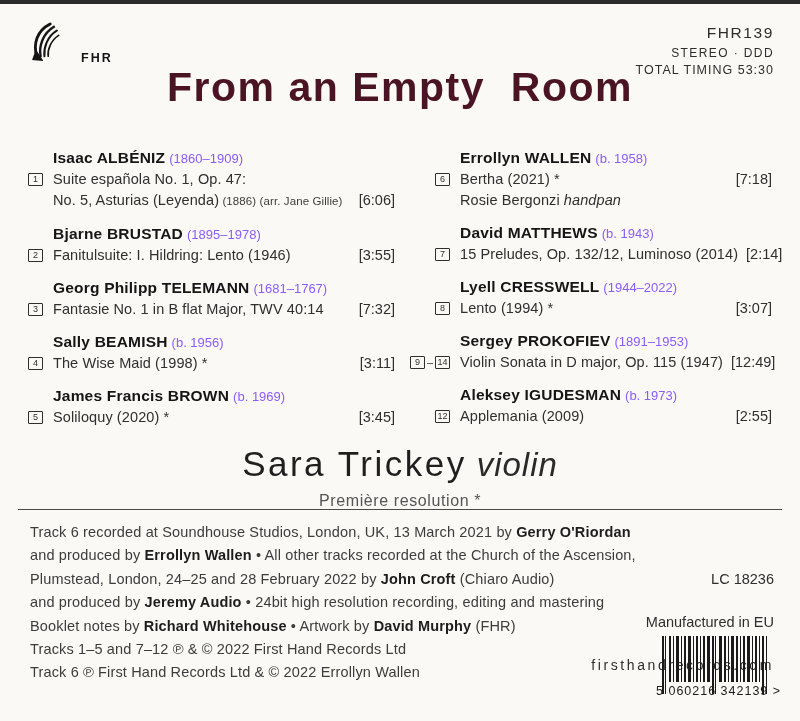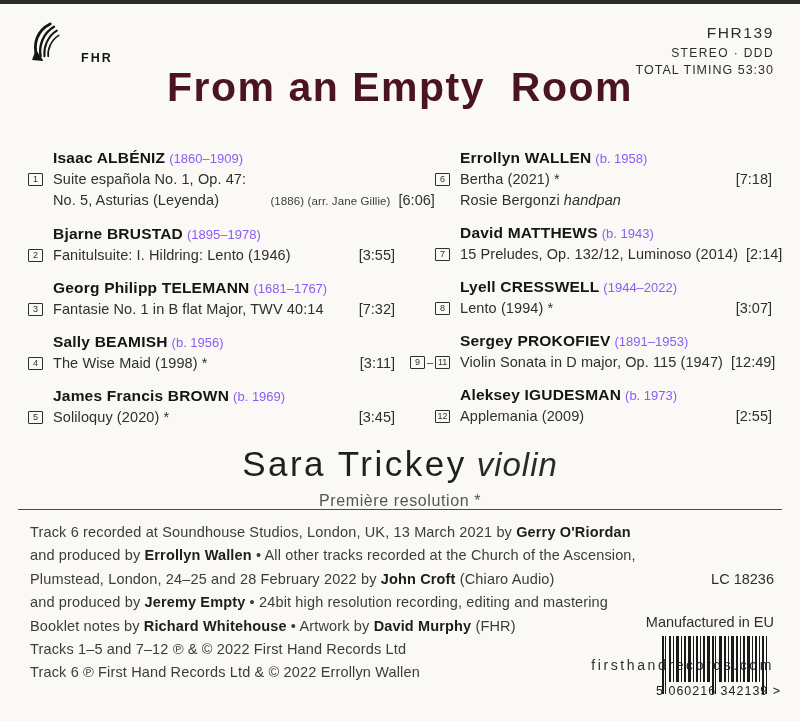--- a/index.html
+++ b/index.html
@@ -40,21 +40,21 @@
   .col.rightcol .numcell{width:50px;justify-content:flex-end;padding-right:10px;box-sizing:border-box;}
   .col.rightcol .numcell.range{justify-content:flex-start;}
   .numbox{
     display:inline-flex;align-items:center;justify-content:center;
     min-width:11px;height:11px;padding:0 1px;border:1px solid #2e2e2e;border-radius:1px;
     font-size:9px;color:#2e2e2e;line-height:11px;background:transparent;
   }
   .numdash{font-size:11px;color:#2e2e2e;margin:0 2px;}
   .ttitle{font-size:14.5px;color:#2f2f2f;letter-spacing:.1px;white-space:nowrap;}
   .ttitle i{font-style:italic;}
-  .tsmall{font-size:11.5px;color:#3d3d3d;padding-left:48px;}
+  .tsmall{font-size:11.5px;color:#3d3d3d;}
   .time{margin-left:auto;padding-left:8px;font-size:14.5px;color:#2f2f2f;white-space:nowrap;}
 
   
   #artist{position:absolute;top:444px;left:0;right:0;text-align:center;color:#1f1f1f;}
   #artist .aname{font-size:35px;letter-spacing:2.5px;font-weight:400;}
   #artist .arole{font-size:33px;font-style:italic;letter-spacing:1px;margin-left:10px;color:#2a2a2a;}
   #artist .anote{font-size:16px;color:#555;letter-spacing:.6px;margin-top:8px;}
 
   
   #divider{position:absolute;top:509px;left:18px;width:764px;height:1px;background:#4a4a4a;}
@@ -193,21 +193,21 @@
           <span class="ttitle">Lento (1994) *</span>
           <span class="time">[3:07]</span>
         </div>
       </div>
       <div class="entry">
         <div class="composer-line"><span class="cname">Sergey PROKOFIEV</span><span class="cdates">(1891–1953)</span></div>
         <div class="trow">
           <span class="numcell range">
             <span class="numbox">9</span>
             <span class="numdash">–</span>
-            <span class="numbox">11</span>
+            <span class="numbox">14</span>
           </span>
           <span class="ttitle">Violin Sonata in D major, Op. 115 (1947)</span>
           <span class="time">[12:49]</span>
         </div>
       </div>
       <div class="entry">
         <div class="composer-line"><span class="cname">Aleksey IGUDESMAN</span><span class="cdates">(b. 1973)</span></div>
         <div class="trow">
           <span class="numcell">
             <span class="numbox">12</span>
@@ -225,21 +225,21 @@
   </div>
   <div class="anote">Première resolution *</div>
 </div>
 
 <div id="divider"></div>
 
 <div id="credits">
     <div class="credit-line"><span>Track 6 recorded at Soundhouse Studios, London, UK, 13 March 2021 by </span><span class="b">Gerry O'Riordan</span></div>
     <div class="credit-line"><span>and produced by </span><span class="b">Errollyn Wallen</span><span> • All other tracks recorded at the Church of the Ascension,</span></div>
     <div class="credit-line"><span>Plumstead, London, 24–25 and 28 February 2022 by </span><span class="b">John Croft</span><span> (Chiaro Audio)</span></div>
-    <div class="credit-line"><span>and produced by </span><span class="b">Jeremy Empty</span><span> • 24bit high resolution recording, editing and mastering</span></div>
+    <div class="credit-line"><span>and produced by </span><span class="b">Jeremy Audio</span><span> • 24bit high resolution recording, editing and mastering</span></div>
     <div class="credit-line"><span>Booklet notes by </span><span class="b">Richard Whitehouse</span><span> • Artwork by </span><span class="b">David Murphy</span><span> (FHR)</span></div>
     <div class="credit-line"><span>Tracks 1–5 and 7–12 ℗ &amp; © 2022 First Hand Records Ltd</span></div>
     <div class="credit-line"><span>Track 6 ℗ First Hand Records Ltd &amp; © 2022 Errollyn Wallen</span></div>
   </div>
 
 <div id="footer-right">
   <div class="fr-line">LC 18236</div>
   <div class="fr-line">Manufactured in EU</div>
   <div class="fr-line fr-web">firsthandrecords.com</div>
 </div>

